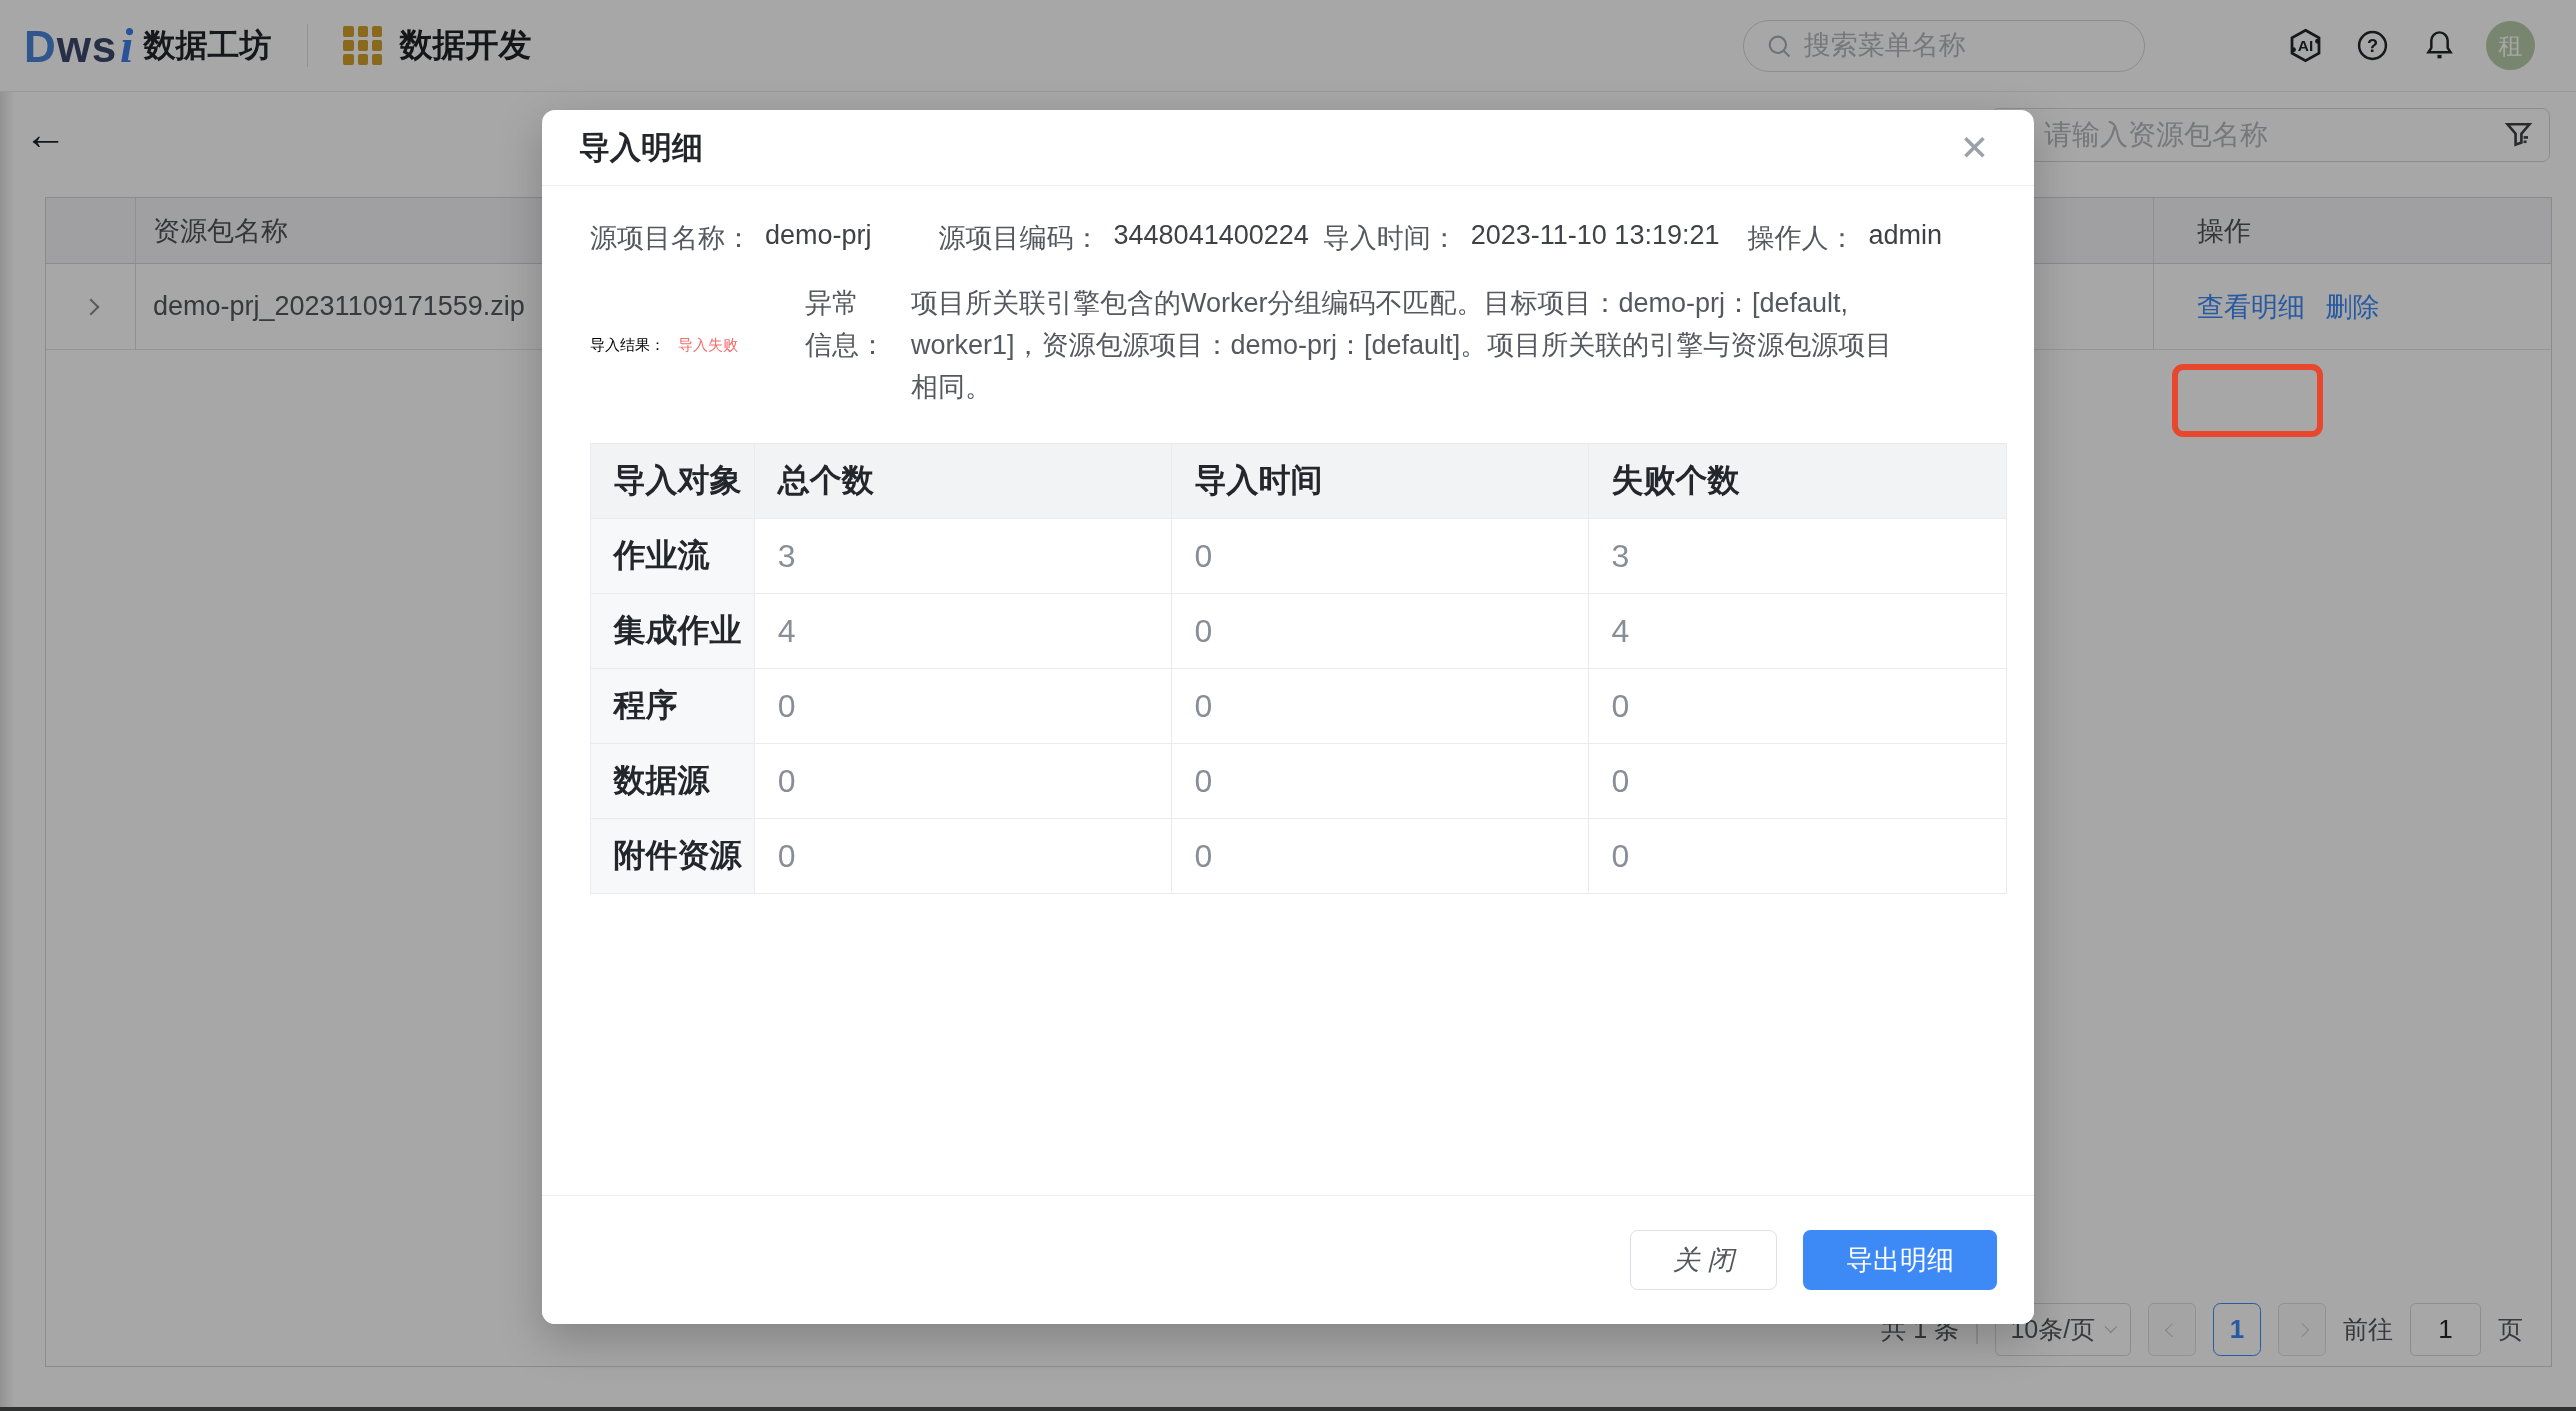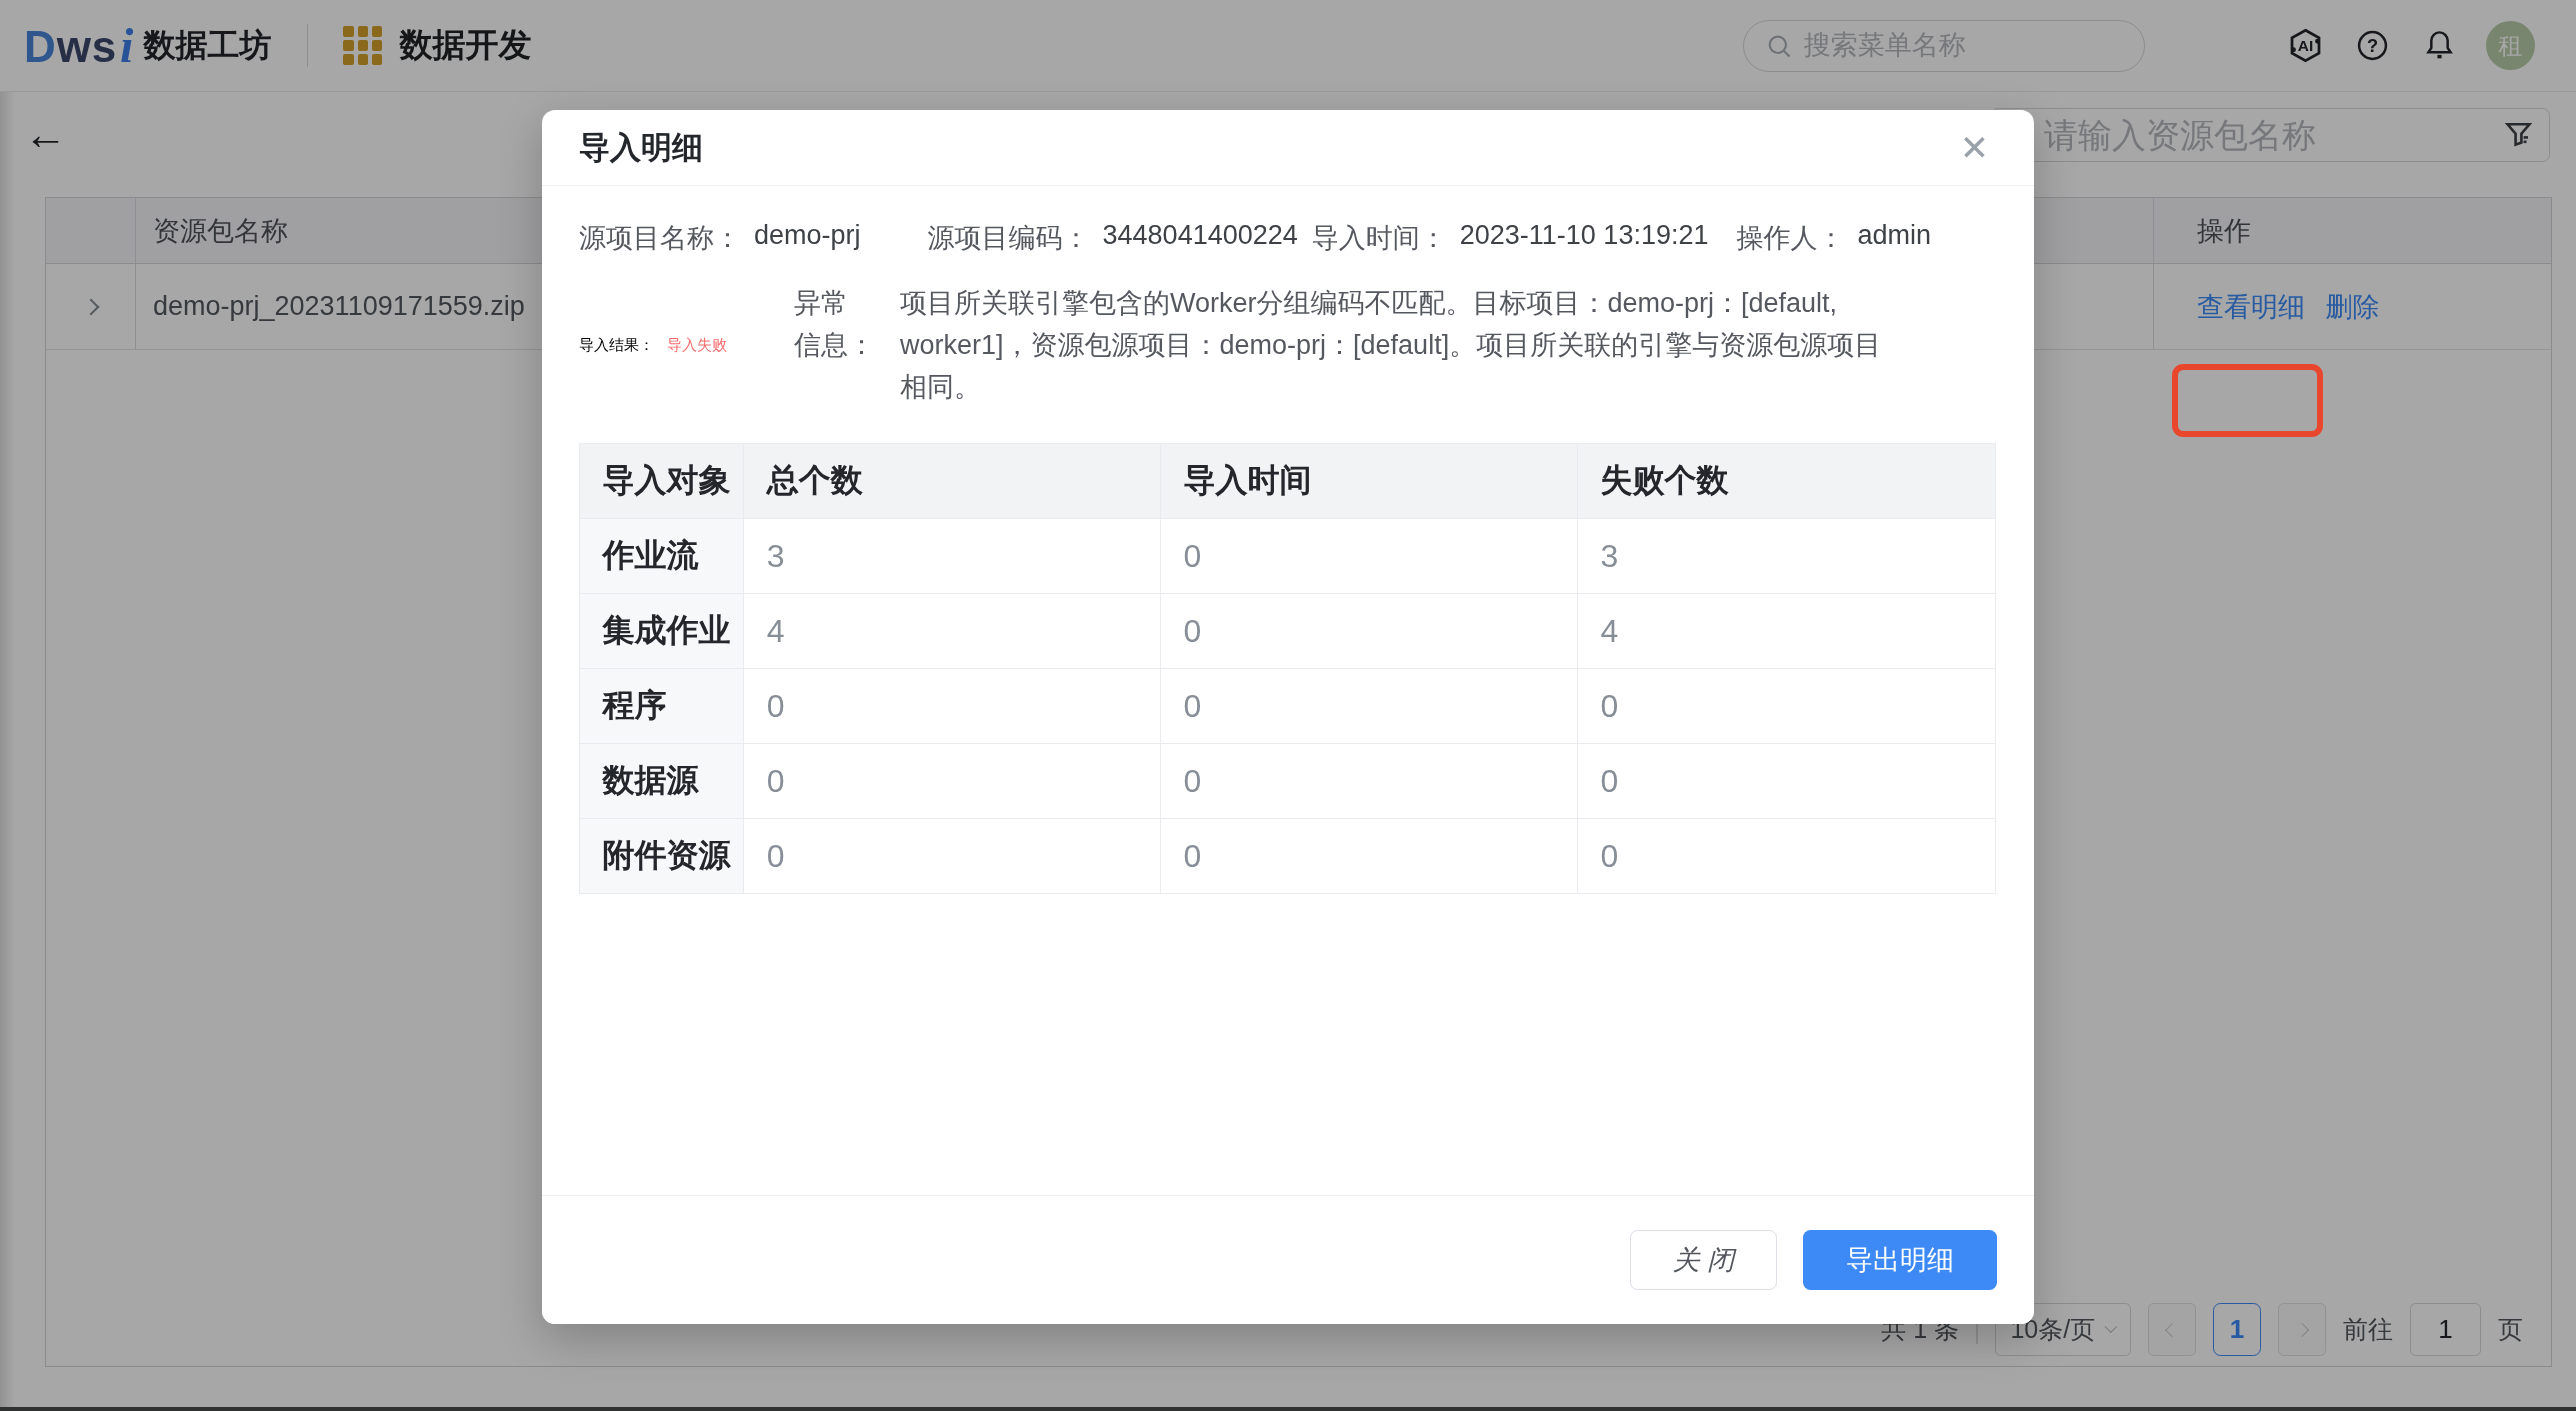--- a/index.html
+++ b/index.html
@@ -31,21 +31,21 @@
   .avatar { width:49px; height:49px; border-radius:50%; background:#B9CDAA; color:#fff; font-size:24px;
             display:flex; align-items:center; justify-content:center; }
 
   
   .page { position:absolute; left:0; top:92px; right:0; bottom:0; background:#fff; }
   .page::before { content:""; position:absolute; left:0; top:0; bottom:0; width:15px;
                   background:linear-gradient(to right, rgba(0,0,0,0.12), rgba(0,0,0,0)); }
   .back { position:absolute; left:24px; top:20.5px; font-size:43px; color:#1F2226; line-height:1; cursor:pointer; }
   .filter-box { position:absolute; right:26px; top:16px; width:559px; height:54px; border:1.9px solid #D5D7DA;
                 border-radius:7.5px; display:flex; align-items:center; padding:0 56px 0 52px; background:#fff; }
-  .filter-box input { border:none; outline:none; font-size:34px; width:100%; background:transparent; font-family:inherit; }
+  .filter-box input { border:none; outline:none; font-size:28px; width:100%; background:transparent; font-family:inherit; }
   .filter-box input::placeholder { color:#B4B7BD; }
   .funnel { position:absolute; right:13px; top:8.4px; color:#3E4247; }
 
   .list-container { position:absolute; left:45px; right:24px; top:105px; bottom:45px; border:1.9px solid #D3D5D8; background:#fff; }
   .lc-header { height:66px; background:#F4F5F7; border-bottom:1.9px solid #D3D5D8; display:flex; }
   .lc-row { height:86px; border-bottom:1.9px solid #E2E4E7; display:flex; }
   .col-exp  { width:90px; flex:none; border-right:1.9px solid #DADCE0; display:flex; align-items:center; justify-content:center; }
   .col-name { flex:1; display:flex; align-items:center; padding-left:17px; font-size:27px; color:#4E5258; }
   .col-op   { width:398px; flex:none; border-left:1.9px solid #DADCE0; display:flex; align-items:center;
               padding-left:43px; font-size:27px; color:#4E5258; gap:20.5px; }
@@ -74,21 +74,21 @@
   .bottom-strip { position:absolute; left:0; right:0; bottom:0; height:4.7px; background:#4A4B4C; }
 
   
   .overlay { position:absolute; inset:0; background:rgba(0,0,0,0.345); z-index:40; }
   .modal { position:absolute; left:542px; top:110px; width:1492px; height:1214px; background:#fff;
            border-radius:13px; z-index:50; box-shadow:0 15px 45px rgba(0,0,0,0.22); }
   .m-header { height:76px; display:flex; align-items:center; justify-content:space-between;
               padding:0 45px 0 37px; border-bottom:1.9px solid #EEEFF1; }
   .m-title { font-size:31px; color:#23262B; font-weight:600; }
   .m-close { font-size:35px; color:#9BA1A9; cursor:pointer; line-height:1; }
-  .m-body { padding:34px 37px 0; }
+  .m-body { padding:34px 48px 0; }
   .info-row { display:flex; font-size:27px; color:#55595F; }
   .pair { display:flex; gap:13px; white-space:nowrap; }
   .pair .value { color:#3E4247; }
   .ml72 { margin-left:67px; } .ml28 { margin-left:14px; } .ml30 { margin-left:28px; }
   .info-row2 { margin-top:26px; display:flex; align-items:stretch; }
   .result-pair { align-self:center; }
   .result-value { color:#F56C6C; }
   .err-block { margin-left:67px; display:flex; gap:24px; }
   .err-label { width:82px; line-height:42px; color:#55595F; font-size:27px; }
   .err-msg { width:995px; line-height:42px; color:#55595F; font-size:27px; }

